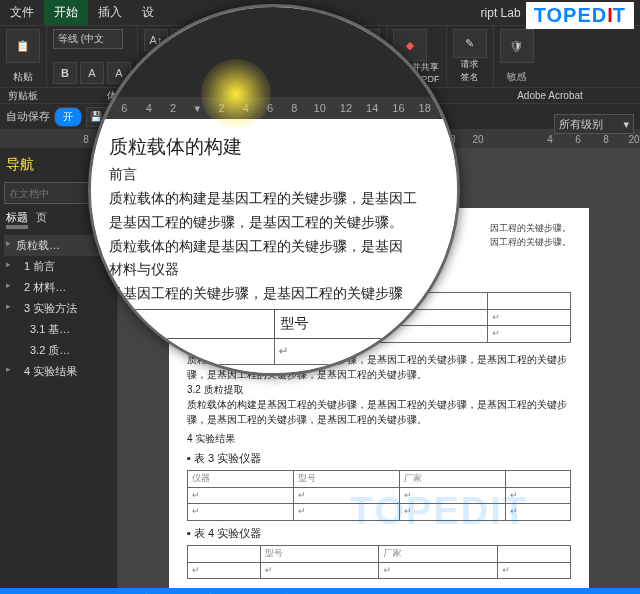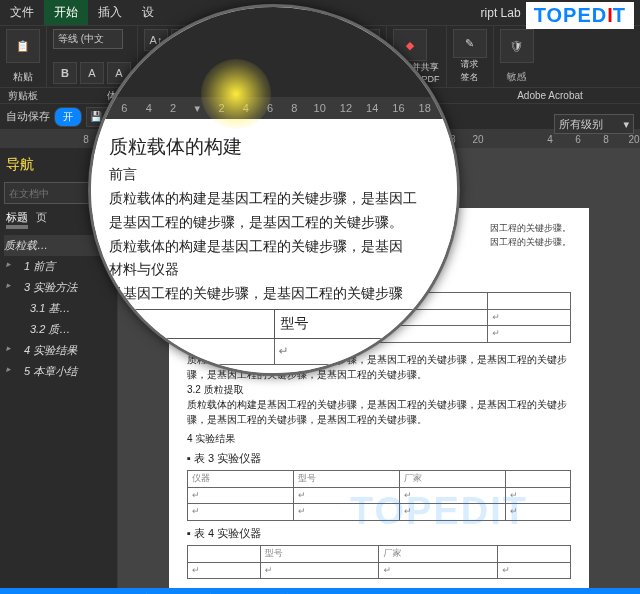--- a/index.html
+++ b/index.html
@@ -18,21 +18,21 @@
   .qbtn { width: 22px; height: 20px; background: #333; border: 1px solid #444; display: flex; align-items: center; justify-content: center; color: #aaa; font-size: 10px; }
   .ruler { height: 18px; background: #3a3a3a; display: flex; align-items: center; padding-left: 80px; gap: 16px; color: #aaa; font-size: 10px; }
   .ruler span { width: 12px; text-align: center; }
   .main { display: flex; height: 440px; }
   .nav { width: 118px; background: #2b2b2b; border-right: 1px solid #3a3a3a; padding: 4px; }
   .nav-title { font-size: 14px; color: #fde047; padding: 4px 2px 8px; }
   .nav-search { width: 100%; height: 22px; background: #333; border: 1px solid #555; color: #888; font-size: 10px; padding: 0 4px; }
   .nav-tabs { display: flex; gap: 8px; padding: 6px 2px; font-size: 11px; color: #ccc; }
   .nav-tabs .ntab.active { border-bottom: 4px solid #737373; color: #fff; }
   .tree { font-size: 11px; color: #ddd; }
-  .tree .item { padding: 3px 2px 3px 0; position: relative; white-space: nowrap; overflow: hidden; text-overflow: ellipsis; font-style: italic; }
+  .tree .item { padding: 3px 2px 3px 12px; position: relative; white-space: nowrap; overflow: hidden; text-overflow: ellipsis; }
   .tree .item.sel { background: #3a3a3a; }
   .tree .item.sub { padding-left: 26px; }
   .tree .item::before { content: "▸"; position: absolute; left: 2px; color: #888; font-size: 9px; }
   .tree .item.sub::before { content: ""; }
   .doc-area { flex: 1; background: #444; overflow: hidden; position: relative; }
   .page { background: #fff; color: #222; margin: 8px auto; width: 420px; padding: 14px 18px; font-size: 10px; line-height: 1.5; }
   .page h4 { font-size: 11px; font-weight: normal; margin: 4px 0; }
   .tbl { border-collapse: collapse; width: 100%; margin: 3px 0; }
   .tbl td { border: 1px solid #666; height: 16px; font-size: 9px; padding: 1px 4px; color: #888; }
   .statusbar { height: 22px; background: #0a84ff; color: #fff; display: flex; align-items: center; gap: 14px; padding: 0 10px; font-size: 11px; }
@@ -178,25 +178,25 @@
   <div class="nav">
     <div class="nav-title">导航</div>
     <input class="nav-search" placeholder="在文档中" style="">
     <div class="nav-tabs">
       <div class="ntab active">标题</div>
       <div class="ntab">页</div>
     </div>
     <div class="tree" id="nav-tree">
         <div class="item sel">质粒载…</div>
         <div class="item" style="padding-left: 20px;">1 前言</div>
+        <div class="item" style="padding-left: 20px;">2 材料…</div>
         <div class="item" style="padding-left: 20px;">3 实验方法</div>
         <div class="item sub">3.1 基…</div>
         <div class="item sub">3.2 质…</div>
         <div class="item" style="padding-left: 20px;">4 实验结果</div>
-        <div class="item" style="padding-left: 20px;">5 本章小结</div>
       </div>
   </div>
 
   <div class="doc-area">
     <div class="page" style="margin-top:60px">
       <div style="text-align:right;color:#444;font-size:9px">因工程的关键步骤。</div>
       <div style="text-align:right;color:#444;font-size:9px">因工程的关键步骤。</div>
       <div style="height:40px"></div>
       <table class="tbl">
         <tbody>

